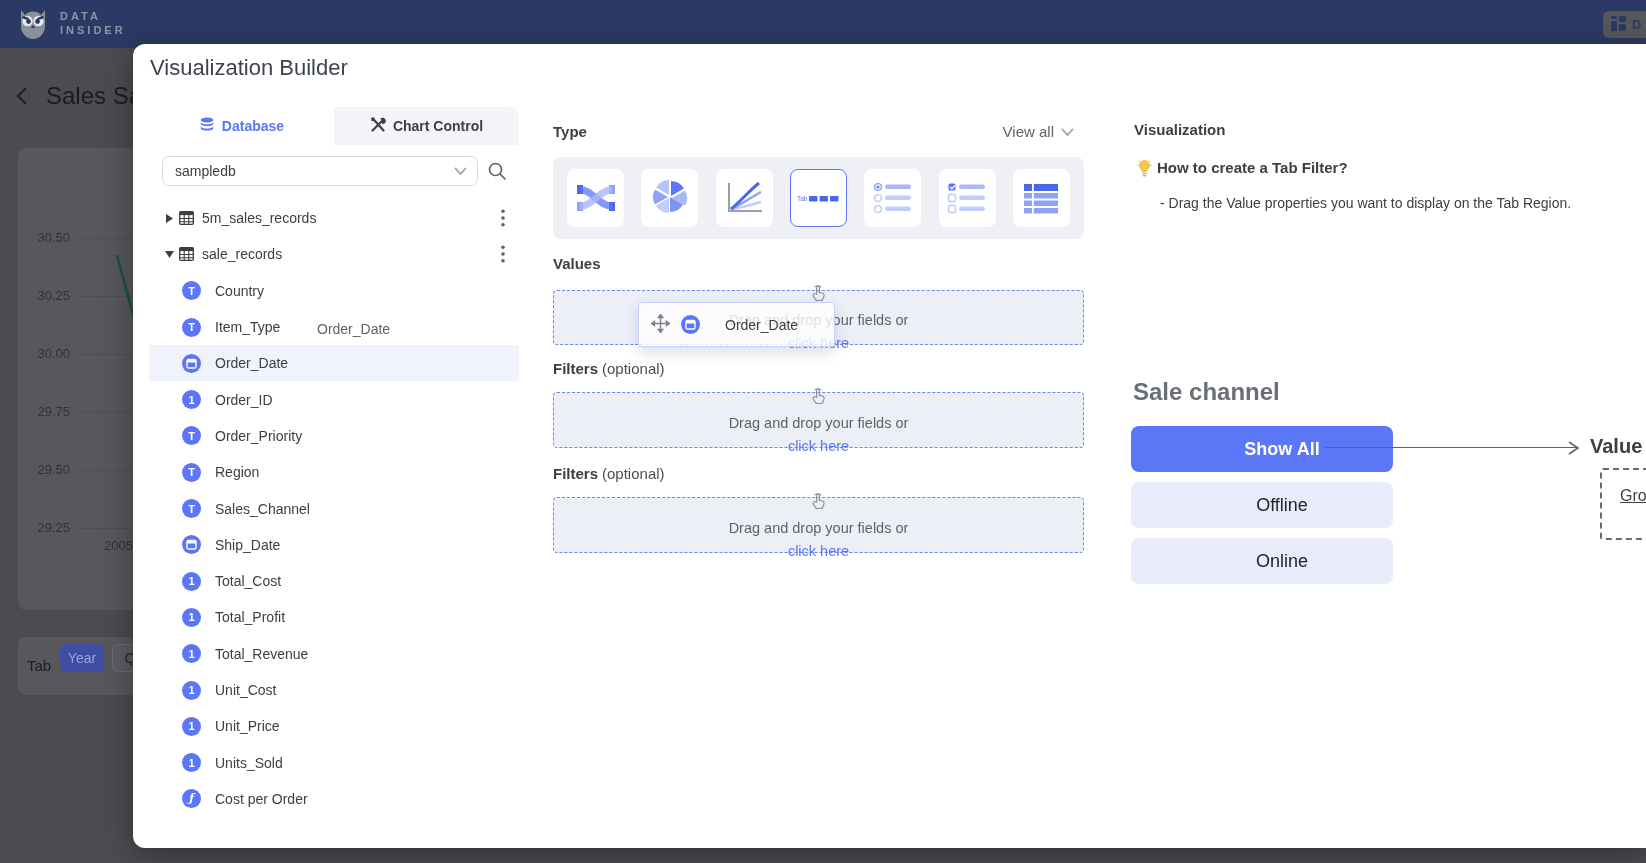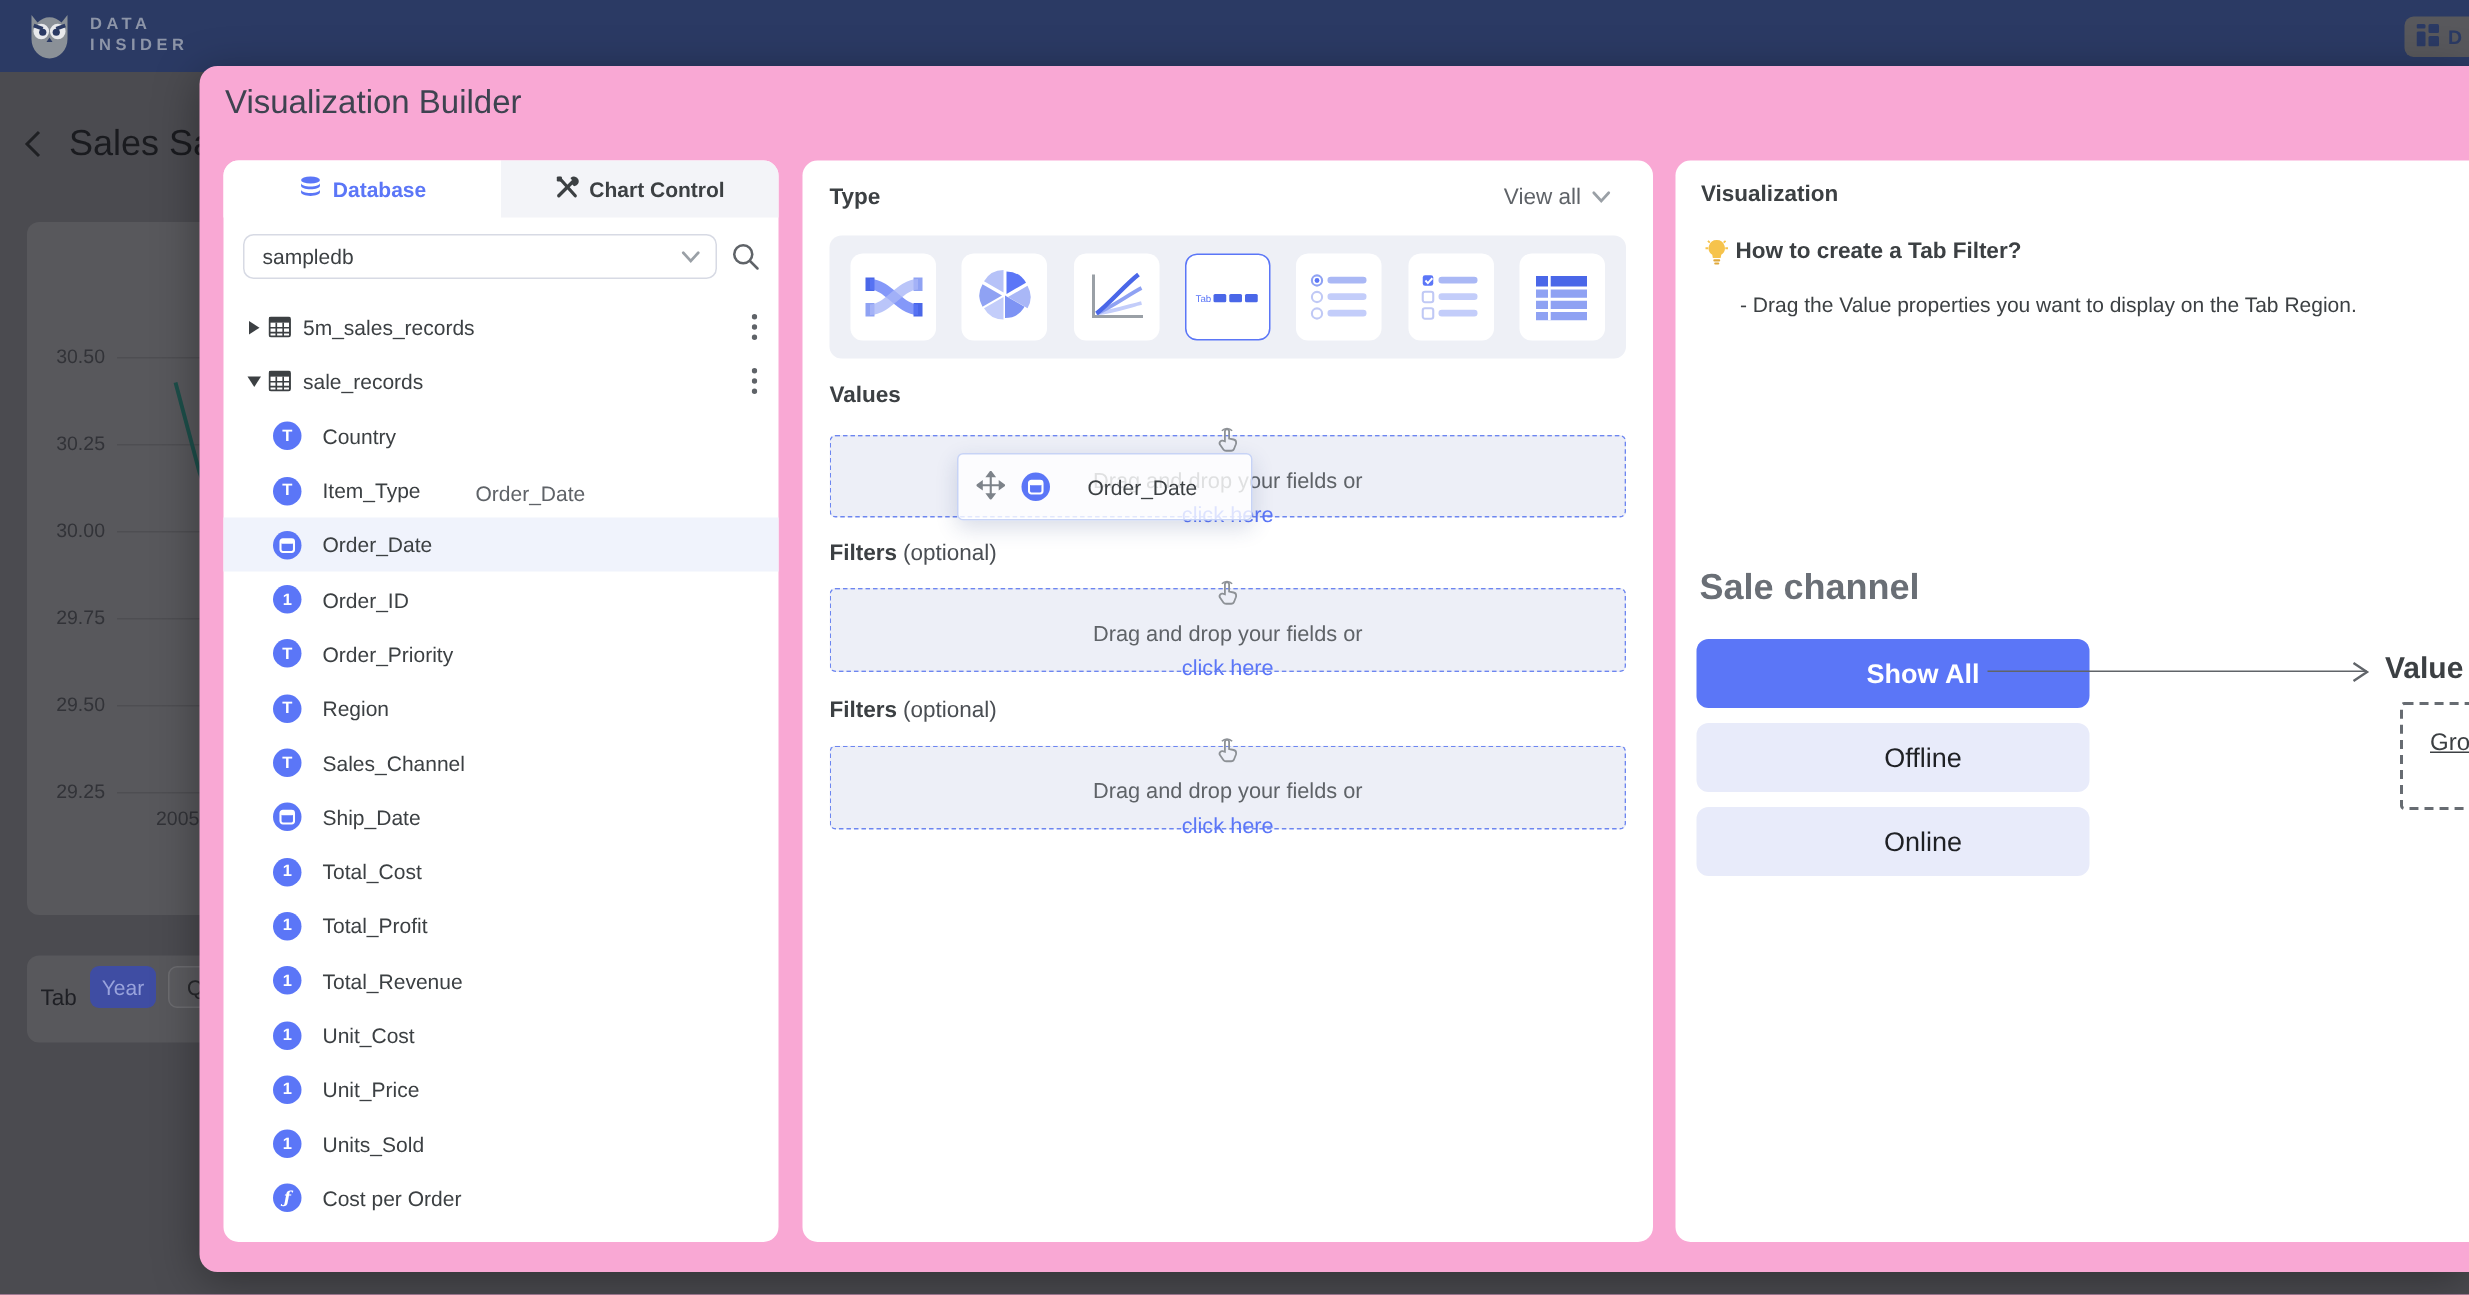--- a/index.html
+++ b/index.html
@@ -20,21 +20,21 @@
   .ytick { position:absolute; left:0; width:52px; text-align:right; font-size:13px; color:#323338; line-height:14px; }
   .gline { position:absolute; left:60px; right:10px; height:1px; background:#4e4e52; }
   .xtick { position:absolute; left:86px; top:390px; font-size:13px; color:#323338; }
   #bg-tabs-card { left:18px; top:637px; width:200px; height:58px; background:#58585c; border-radius:8px; }
   #bg-tab-label { position:absolute; left:9px; top:20px; font-size:15px; color:#1e1f24; }
   .period-btn { position:absolute; top:7px; width:44px; height:28px; border-radius:6px; font-size:14px; display:flex; align-items:center; justify-content:center; }
   #period-year { left:42px; background:#3f4da3; color:#99a3dc; }
   #period-qu { left:94px; background:#5c5c60; border:1px solid #6c6c70; color:#26272b; }
 
   
-  #modal { position:absolute; left:133px; top:44px; width:1513px; height:804px; background:#f9a8d4; border-radius:12px 0 0 12px; z-index:10; box-shadow:0 6px 30px rgba(0,0,0,.35); }
+  #modal { position:absolute; left:133px; top:44px; width:1513px; height:804px; background:#ffffff; border-radius:12px 0 0 12px; z-index:10; box-shadow:0 6px 30px rgba(0,0,0,.35); }
   #modal-title { position:absolute; left:17px; top:11px; font-size:22px; color:#3e4350; font-weight:500; }
 
   .card { position:absolute; top:63px; height:721px; background:#fff; border-radius:10px; }
   #left-card { left:16px; width:370px; }
   #mid-card { left:402px; width:567px; }
   #right-card { left:984px; width:640px; }
 
   
   .tabs { display:flex; height:38px; }
   .tab { flex:1; display:flex; align-items:center; justify-content:center; gap:7px; font-size:14px; font-weight:bold; cursor:default; }

